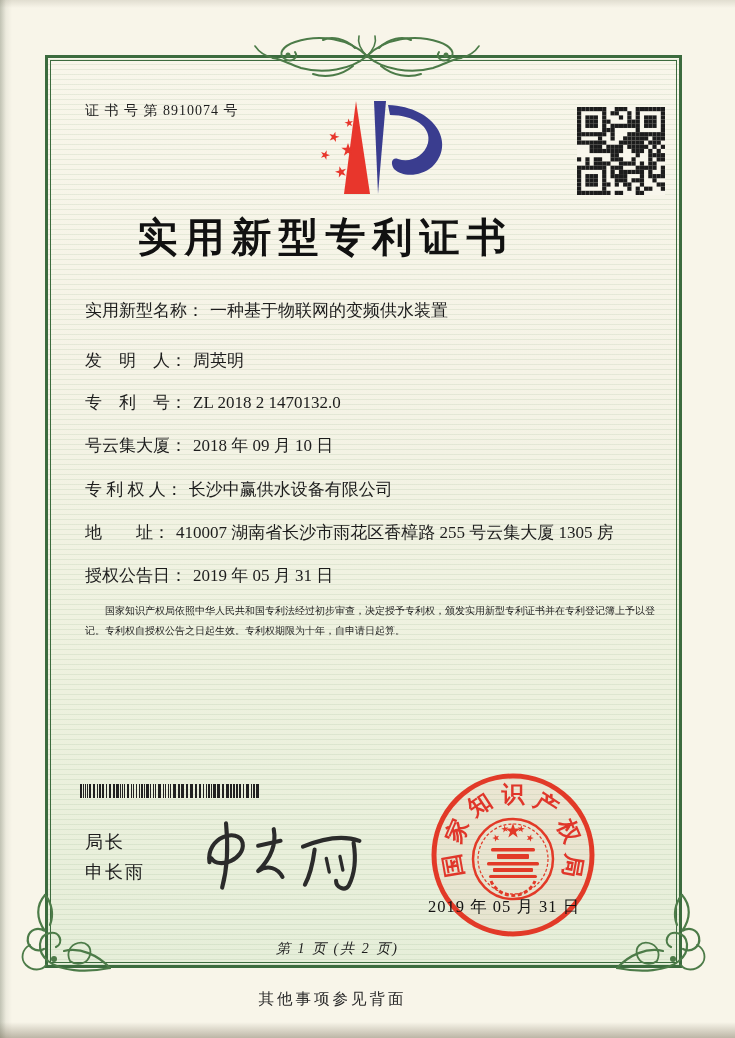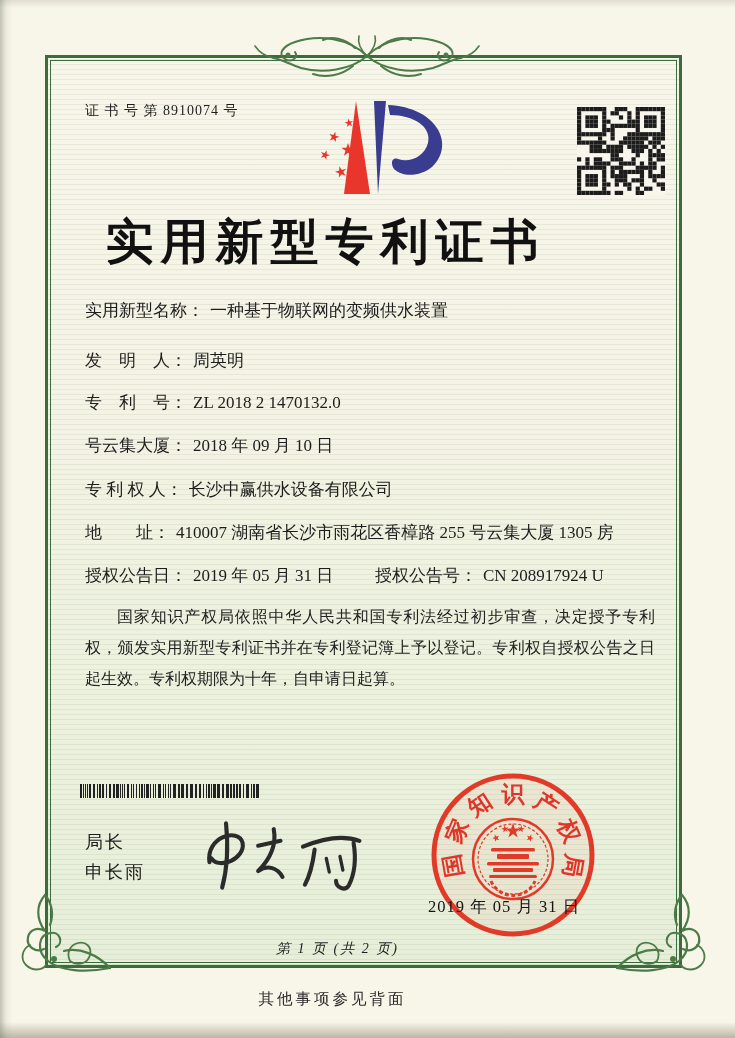--- a/index.html
+++ b/index.html
@@ -13,25 +13,25 @@
   
   .frame{
     position:absolute;left:45px;top:55px;width:637px;height:913px;
     box-sizing:border-box;border:3px solid #3c6b3e;
     background:
       repeating-linear-gradient(0deg, rgba(113,156,108,0.13) 0px, rgba(113,156,108,0.13) 1px, rgba(0,0,0,0) 1px, rgba(0,0,0,0) 5px),
       linear-gradient(180deg,#f8f6ea 0%,#f5f3e6 35%,#edf1de 70%,#e6eed9 100%);
   }
   .frame-inner{position:absolute;inset:2px;border:1px solid #3c6b3e;}
   .cert-number{left:85px;top:102px;font-size:14px;letter-spacing:1px;}
-  .title{left:0;top:210px;width:651px;text-align:center;font-size:48px;font-weight:bold;letter-spacing:7px;color:#111;}
+  .title{left:0;top:210px;width:651px;text-align:center;font-size:40px;font-weight:bold;letter-spacing:7px;color:#111;}
   .row{left:85px;width:580px;font-size:17px;white-space:nowrap;}
   .row .val{margin-left:6px;text-align:center;}
   .grant-no-pair{position:absolute;left:290px;top:0;}
-  .body-text{left:85px;top:601px;width:570px;font-size:16px;line-height:31px;text-align:justify;color:#222;}
+  .body-text{left:85px;top:601px;width:570px;font-size:10px;line-height:20px;text-align:justify;color:#222;}
   .body-text p{margin:0;text-indent:2em;}
   .officer{font-size:18px;letter-spacing:2px;}
   .page-info{left:0;top:940px;width:675px;text-align:center;font-size:14px;letter-spacing:2px;font-style:italic;}
   .back-note{left:0;top:989px;width:665px;text-align:center;font-size:15.5px;letter-spacing:3px;color:#2a2a2a;}
   .seal-date{left:428px;top:896px;font-size:16.5px;font-weight:500;letter-spacing:1px;color:#141414;z-index:6;}
   .sig{z-index:5;}
   
   .edge-left{left:0;top:0;width:12px;height:100%;background:linear-gradient(90deg,rgba(90,100,80,0.35),rgba(90,100,80,0.08) 50%,rgba(0,0,0,0));}
   .edge-bottom{left:0;bottom:0;width:100%;height:16px;background:linear-gradient(0deg,rgba(115,105,85,0.45),rgba(0,0,0,0));}
   .edge-top{left:0;top:0;width:100%;height:8px;background:linear-gradient(180deg,rgba(120,115,95,0.18),rgba(0,0,0,0));}
@@ -376,21 +376,20 @@
   <span>号云集大厦：</span><span class="val">2018 年 09 月 10 日</span>
 </div>
 <div class="abs row" style="top:478px">
   <span>专 利 权 人：</span><span class="val">长沙中赢供水设备有限公司</span>
 </div>
 <div class="abs row" style="top:521px">
   <span>地　　址：</span><span class="val">410007 湖南省长沙市雨花区香樟路 255 号云集大厦 1305 房</span>
 </div>
 <div class="abs row" style="top:564px">
   <span>授权公告日：</span><span class="val">2019 年 05 月 31 日</span>
-  <span class="grant-no-pair"><span>授权公告号：</span><span class="val">CN 208917924 U</span></span>
 </div>
 
 <div class="abs body-text">
   <p>国家知识产权局依照中华人民共和国专利法经过初步审查，决定授予专利权，颁发实用新型专利证书并在专利登记簿上予以登记。专利权自授权公告之日起生效。专利权期限为十年，自申请日起算。</p>
 </div>
 
 <svg class="abs" style="left:80px;top:784px" width="182" height="14" viewBox="0 0 182 14">
   <g id="barcode-bars" fill="#222">
       <rect x="0" y="0" width="2" height="14"></rect>
       <rect x="3" y="0" width="1" height="14"></rect>

